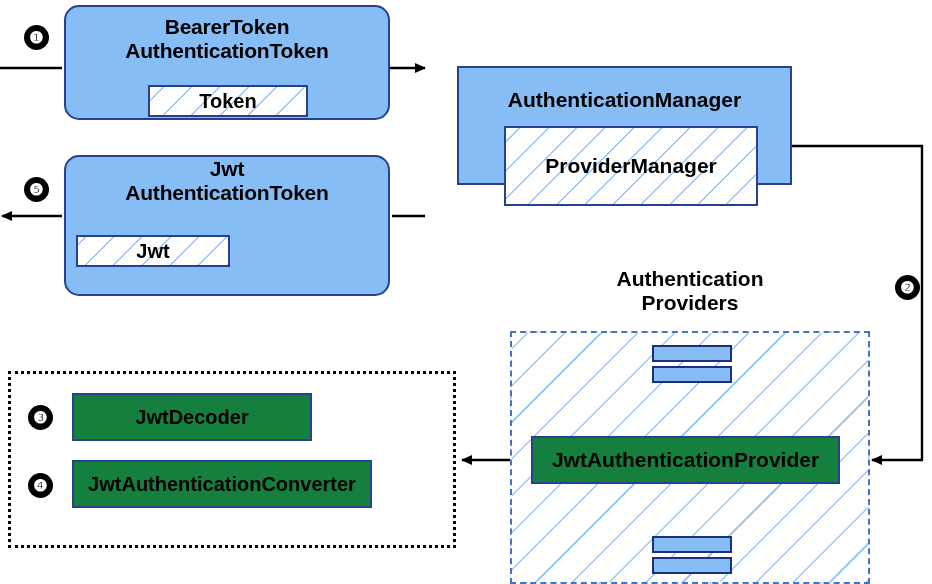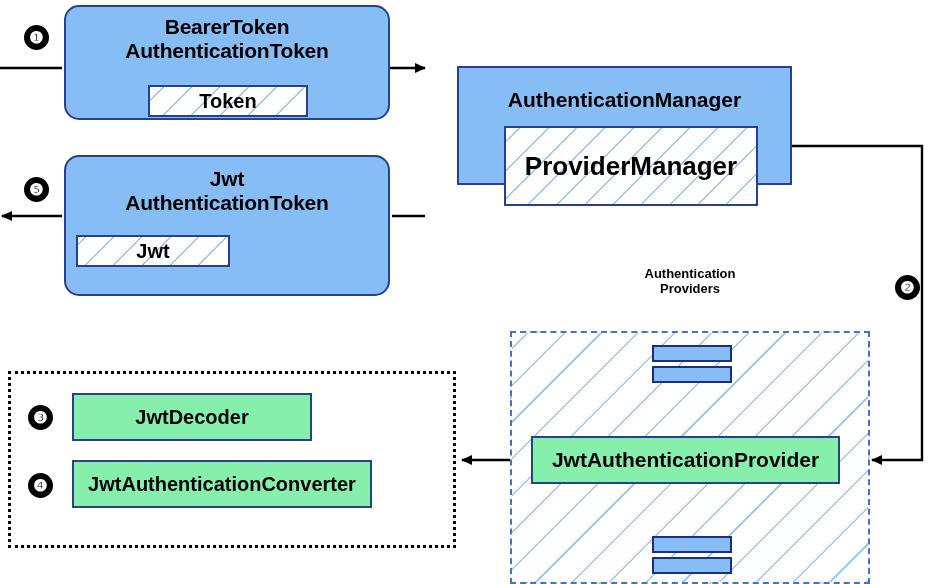--- a/index.html
+++ b/index.html
@@ -115,21 +115,21 @@
     width: 100%;
     height: 100%;
     background: #ececec;
     z-index: -2;
   }
 
   
   .bar {
     position: absolute;
     box-sizing: border-box;
-    background: #86efac;
+    background: #15803d;
     border: 2px solid #28408f;
     display: flex;
     align-items: center;
     justify-content: center;
     font-weight: bold;
     color: #000;
   }
   .bar::after {
     content: "";
     position: absolute;
@@ -236,42 +236,42 @@
     <line x1="425" y1="216" x2="392" y2="216" stroke="#000" stroke-width="2.4"></line>
 
     <line x1="62" y1="216" x2="2" y2="216" stroke="#000" stroke-width="2.4" marker-end="url(#arrowL)"></line>
 
     <line x1="692" y1="392" x2="692" y2="434" stroke="#000" stroke-width="4" marker-start="url(#arrowUp)" marker-end="url(#arrowUp)"></line>
     <line x1="692" y1="488" x2="692" y2="530" stroke="#000" stroke-width="4" marker-start="url(#arrowUp)" marker-end="url(#arrowUp)"></line>
   </svg>
 
   <div class="providers-box" style="left:510px; top:331px; width:360px; height:253px;"></div>
 
-  <div class="group-caption" style="left:560px; top:267px; width:260px; font-size:13px;">Authentication
+  <div class="group-caption" style="left:560px; top:267px; width:260px; font-size:21px;">Authentication
 Providers</div>
 
   <div class="stub" style="left:652px; top:345px; width:80px; height:17px;"></div>
   <div class="stub" style="left:652px; top:366px; width:80px; height:17px;"></div>
   <div class="stub" style="left:652px; top:536px; width:80px; height:17px;"></div>
   <div class="stub" style="left:652px; top:557px; width:80px; height:17px;"></div>
 
   <div class="dotted-group" style="left:8px; top:371px; width:448px; height:177px;"></div>
 
   <div class="node card" style="left:64px; top:5px; width:326px; height:115px; padding-top:8px;">
     <div class="title" style="font-size:21px;">BearerToken
 AuthenticationToken</div>
     <div class="slot" style="position:absolute; left:82px; top:78px; width:160px; height:32px; font-size:20px;">Token</div>
   </div>
 
   <div class="panel" style="left:425px; top:66px; width:335px; height:119px;margin-left:32px;">
     <div class="title" style="position:absolute; left:0; top:20px; width:100%; text-align:center; font-size:21px; font-weight:bold;">AuthenticationManager</div>
-    <div class="slot" style="position:absolute; left:45px; top:58px; width:254px; height:80px; font-size:26px;">ProviderManager</div>
+    <div class="slot" style="position:absolute; left:45px; top:58px; width:254px; height:80px; font-size:21px;">ProviderManager</div>
   </div>
 
-  <div class="node card" style="left:64px; top:155px; width:326px; height:141px; padding-top:10px;">
+  <div class="node card" style="left:64px; top:155px; width:326px; height:141px; ">
     <div class="title" style="font-size:21px;">Jwt
 AuthenticationToken</div>
     <div class="slot" style="position:absolute; left:10px; top:78px; width:154px; height:32px; font-size:20px;">Jwt</div>
   </div>
 
   <div class="bar" style="left:531px; top:436px; width:309px; height:48px; font-size:21px;">JwtAuthenticationProvider</div>
 
   <div class="bar" style="left:72px; top:393px; width:240px; height:48px; font-size:20px;">JwtDecoder</div>
 
   <div class="bar" style="left:72px; top:460px; width:300px; height:48px; font-size:20px;">JwtAuthenticationConverter</div>

